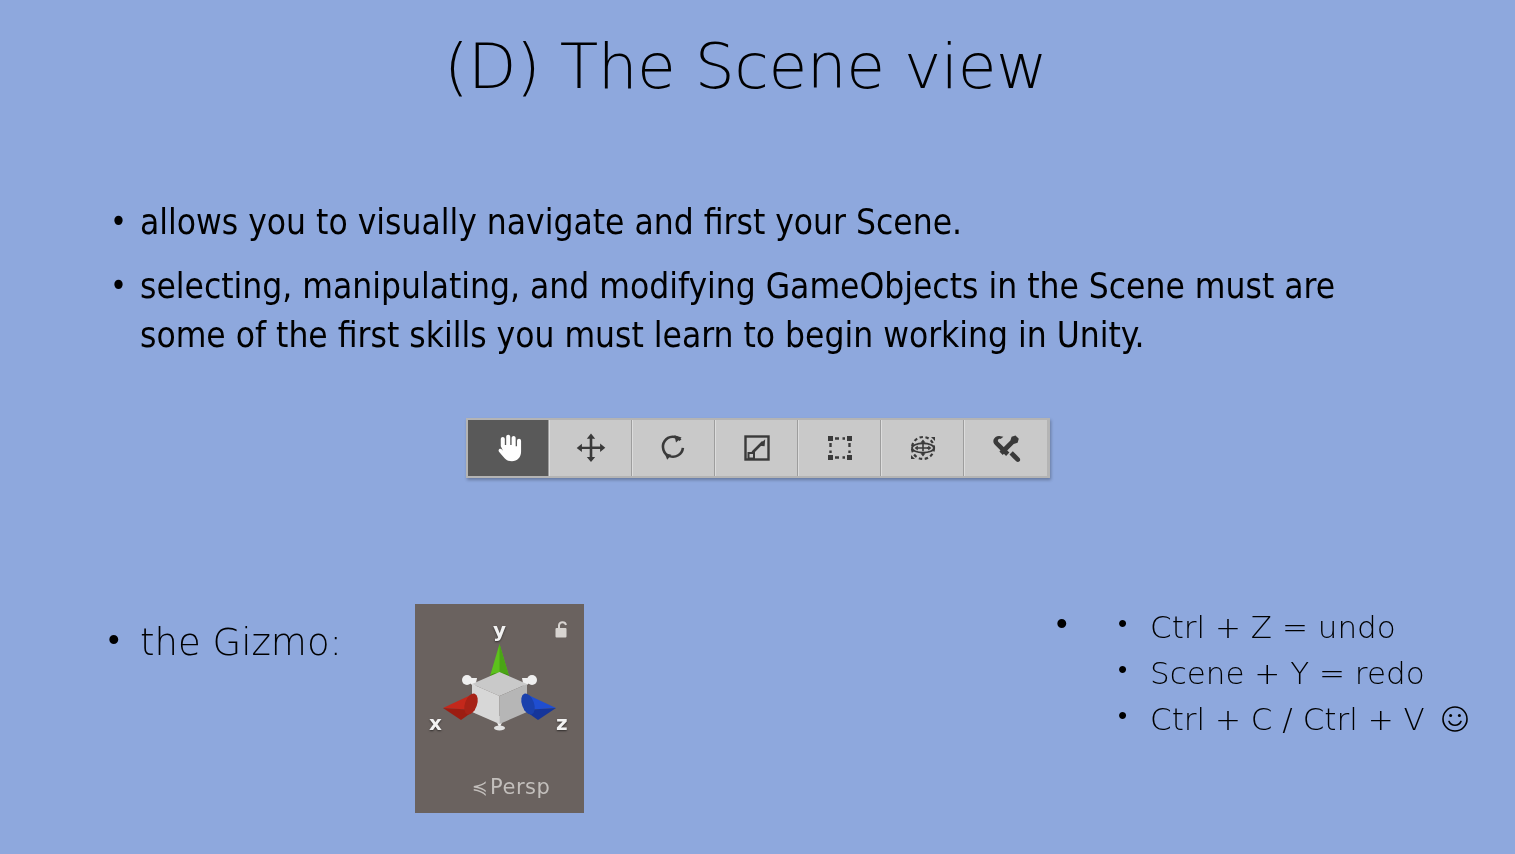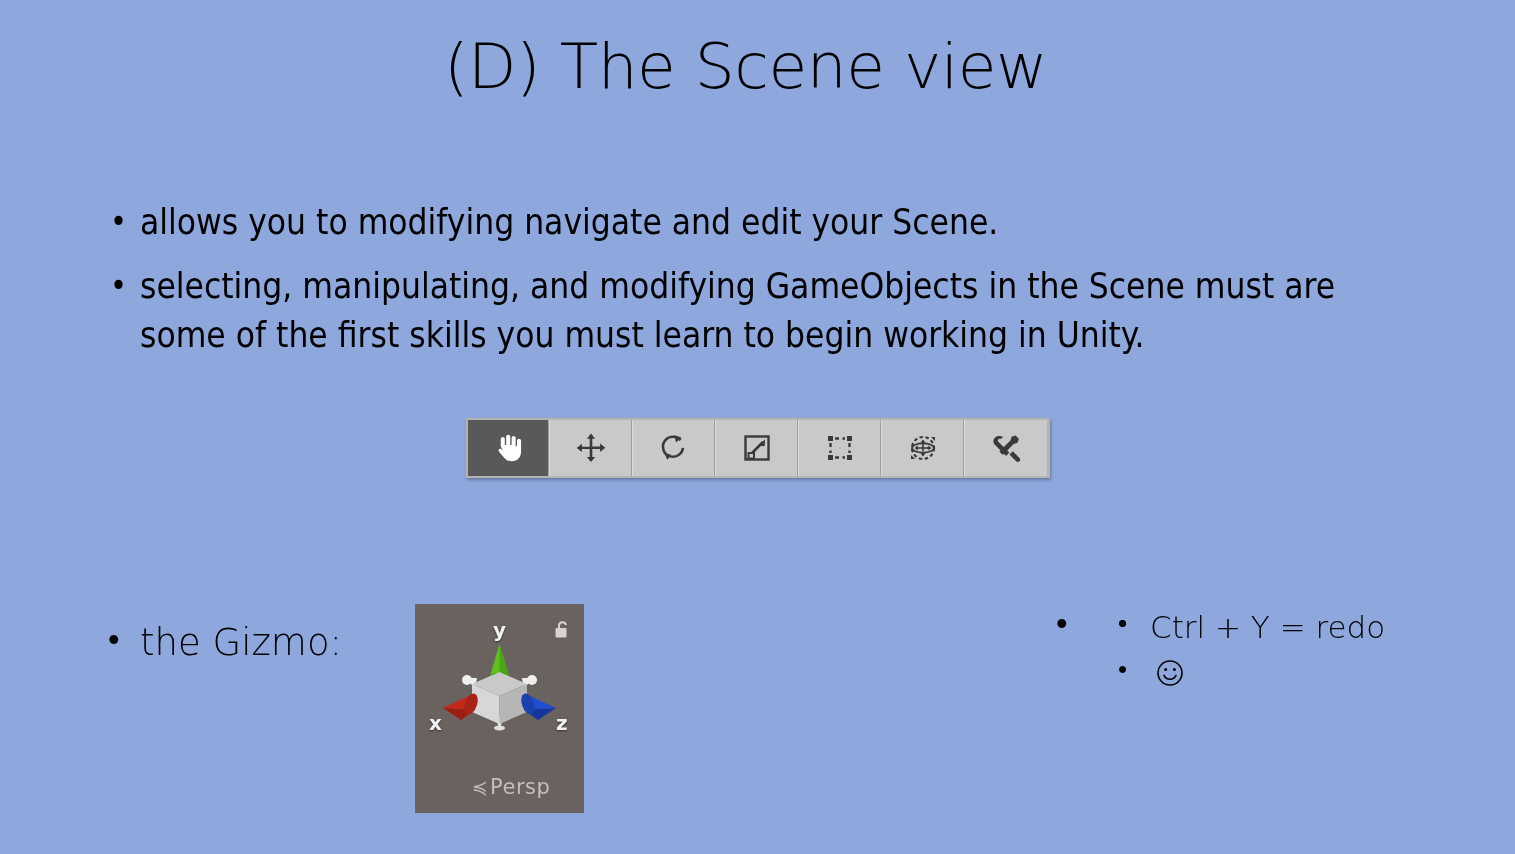--- a/index.html
+++ b/index.html
@@ -210,21 +210,21 @@
 <body>
 
 <div id="slide">
 
   <div id="slide-title">(D) The Scene view</div>
 
   <div id="main-bullets">
 
     <div class="main-bullet">
       <span class="bdot">•</span>
-      <span class="btext">allows you to modifying navigate and edit your Scene.</span>
+      <span class="btext">allows you to visually navigate and first your Scene.</span>
     </div>
 
     <div class="main-bullet">
       <span class="bdot">•</span>
       <span class="btext">selecting, manipulating, and modifying GameObjects in the Scene must are some of the first skills you must learn to begin working in Unity.</span>
     </div>
 
   </div>
 
   <div id="unity-toolbar">
@@ -372,29 +372,31 @@
   </div>
 
   <div id="good-to-know">
 
     <div class="gtk-l1">
       <span class="bdot">•</span>
     </div>
 
     <div class="gtk-l2">
       <span class="bdot">•</span>
+      <span>Ctrl + Z = undo</span>
     </div>
 
     <div class="gtk-l2">
       <span class="bdot">•</span>
-      <span>Ctrl + Y = redo</span>
+      <span>Scene + Y = redo</span>
     </div>
 
     <div class="gtk-l2">
       <span class="bdot">•</span>
+      <span>Ctrl + C / Ctrl + V</span>
       <span class="smiley">
         <svg width="28" height="28" viewBox="0 0 28 28">
           <circle cx="14" cy="14" r="12" fill="none" stroke="#000000" stroke-width="1.6"></circle>
           <circle cx="9.6" cy="10.6" r="1.5" fill="#000000"></circle>
           <circle cx="18.4" cy="10.6" r="1.5" fill="#000000"></circle>
           <path d="M8 16.4a6.6 6.6 0 0 0 12 0" fill="none" stroke="#000000" stroke-width="1.6" stroke-linecap="round"></path>
         </svg>
       </span>
     </div>
 

